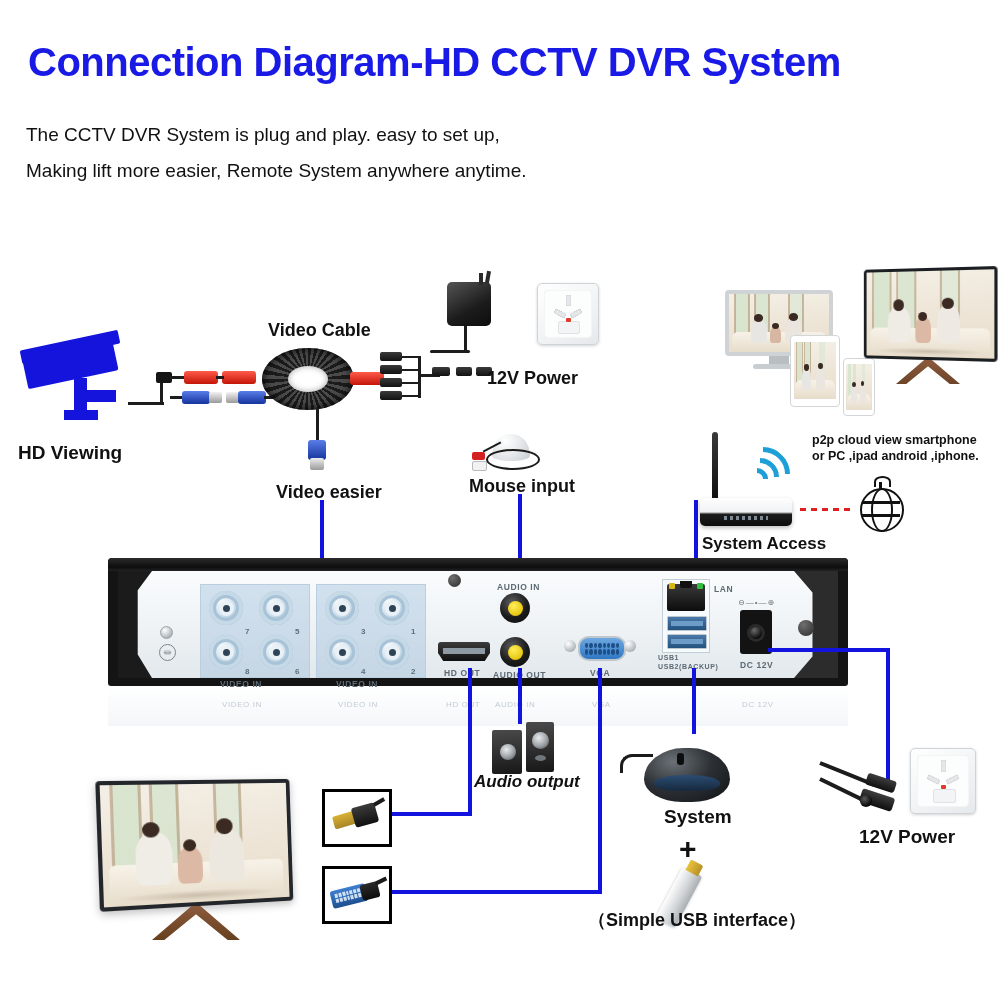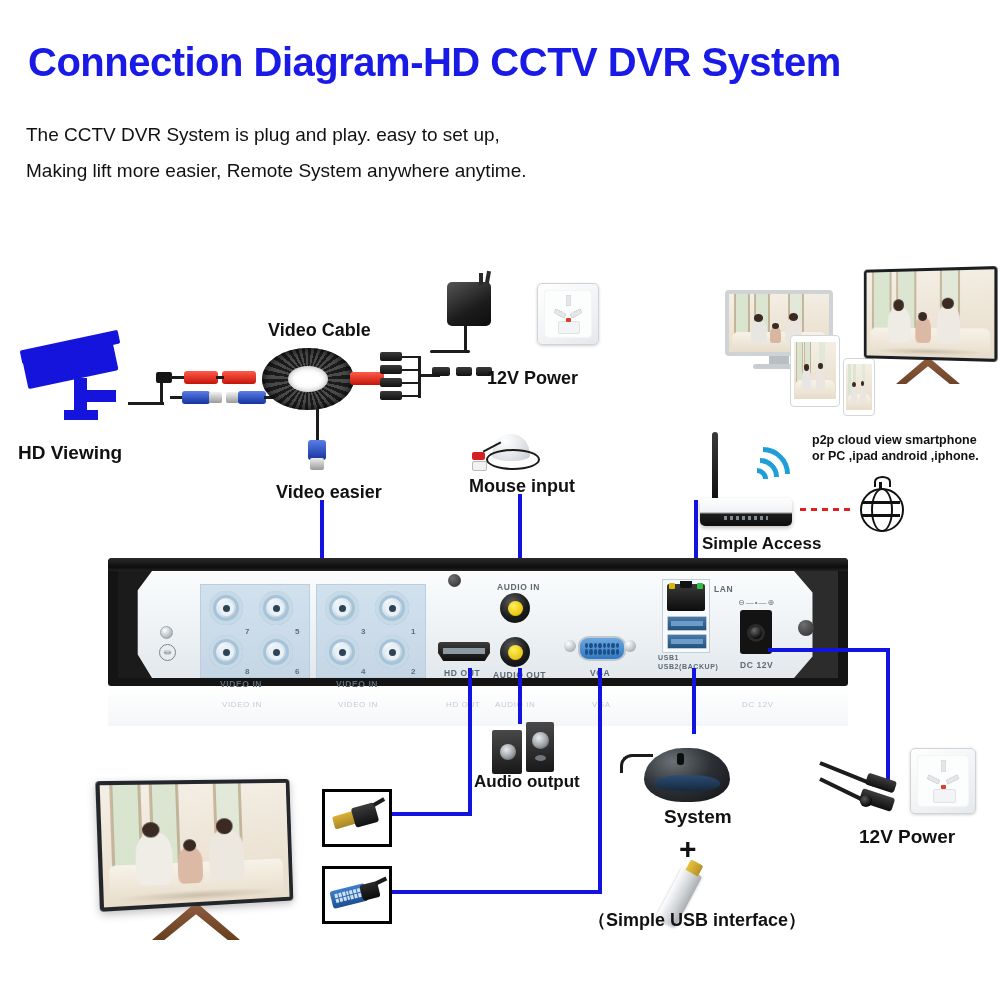--- a/index.html
+++ b/index.html
@@ -280,21 +280,21 @@
   <div class="wifi-arc" style="left:6px;top:28px;width:12px;height:12px;border-width:5px;"></div>
   <div class="wifi-arc" style="left:1px;top:18px;width:28px;height:28px;border-width:5px;"></div>
   <div class="wifi-arc" style="left:-4px;top:7px;width:44px;height:44px;border-width:5px;"></div>
 </div>
 <div class="abs" style="left:700px;top:498px;width:92px;height:28px;border-radius:5px;
      background:linear-gradient(180deg,#fefefe 0%,#f0f2f4 50%,#1d1d1d 58%,#0d0d0d 100%);
      box-shadow:0 2px 4px rgba(0,0,0,.25);">
   <div class="abs" style="left:24px;top:18px;width:44px;height:4px;
        background:repeating-linear-gradient(90deg,#7e8a94 0 3px,transparent 3px 6px);"></div>
 </div>
-<div class="abs lbl" style="left:702px;top:534px;font-size:17px;">Simple Access</div>
+<div class="abs lbl" style="left:702px;top:534px;font-size:17px;">System Access</div>
 
 <div class="abs" style="left:800px;top:508px;width:54px;height:3px;
      background:repeating-linear-gradient(90deg,#e02020 0 6px,transparent 6px 11px);"></div>
 
 <div class="abs" style="left:854px;top:474px;width:52px;height:60px;">
   <div class="abs" style="left:6px;top:14px;width:40px;height:40px;border:2.5px solid #111;border-radius:50%;"></div>
   <div class="abs" style="left:17px;top:14px;width:18px;height:40px;border:2.5px solid #111;border-radius:50%;"></div>
   <div class="abs" style="left:8px;top:27px;width:38px;height:3px;background:#111;"></div>
   <div class="abs" style="left:8px;top:40px;width:38px;height:3px;background:#111;"></div>
   <div class="abs" style="left:20px;top:2px;width:13px;height:9px;border:2.5px solid #111;border-radius:50% 50% 0 0;border-bottom:none;"></div>
@@ -481,21 +481,21 @@
 
 <div class="abs" style="left:492px;top:720px;width:70px;height:58px;">
   <div class="spk" style="left:0;top:10px;width:30px;height:44px;">
     <div class="spk-cone" style="left:8px;top:14px;width:16px;height:16px;"></div>
   </div>
   <div class="spk" style="left:34px;top:2px;width:28px;height:50px;">
     <div class="spk-cone" style="left:6px;top:10px;width:17px;height:17px;"></div>
     <div class="abs" style="left:9px;top:33px;width:11px;height:6px;border-radius:50%;background:#6f767c;"></div>
   </div>
 </div>
-<div class="abs lbl" style="left:474px;top:772px;font-size:17px;">Audio output</div>
+<div class="abs lbl" style="left:474px;top:772px;font-size:17px;font-style:italic;">Audio output</div>
 
 <div class="thumb abs" style="left:322px;top:789px;width:64px;height:52px;">
   <div class="abs" style="left:8px;top:20px;width:34px;height:13px;
        background:linear-gradient(180deg,#d8b234,#a9862a);transform:rotate(-16deg);border-radius:2px;"></div>
   <div class="abs" style="left:28px;top:13px;width:24px;height:20px;
        background:linear-gradient(180deg,#3b3b3b,#111);transform:rotate(-16deg);border-radius:3px;"></div>
   <div class="wire abs" style="left:48px;top:8px;width:12px;height:4px;transform:rotate(-30deg);"></div>
 </div>
 
 <div class="thumb abs" style="left:322px;top:866px;width:64px;height:52px;">

